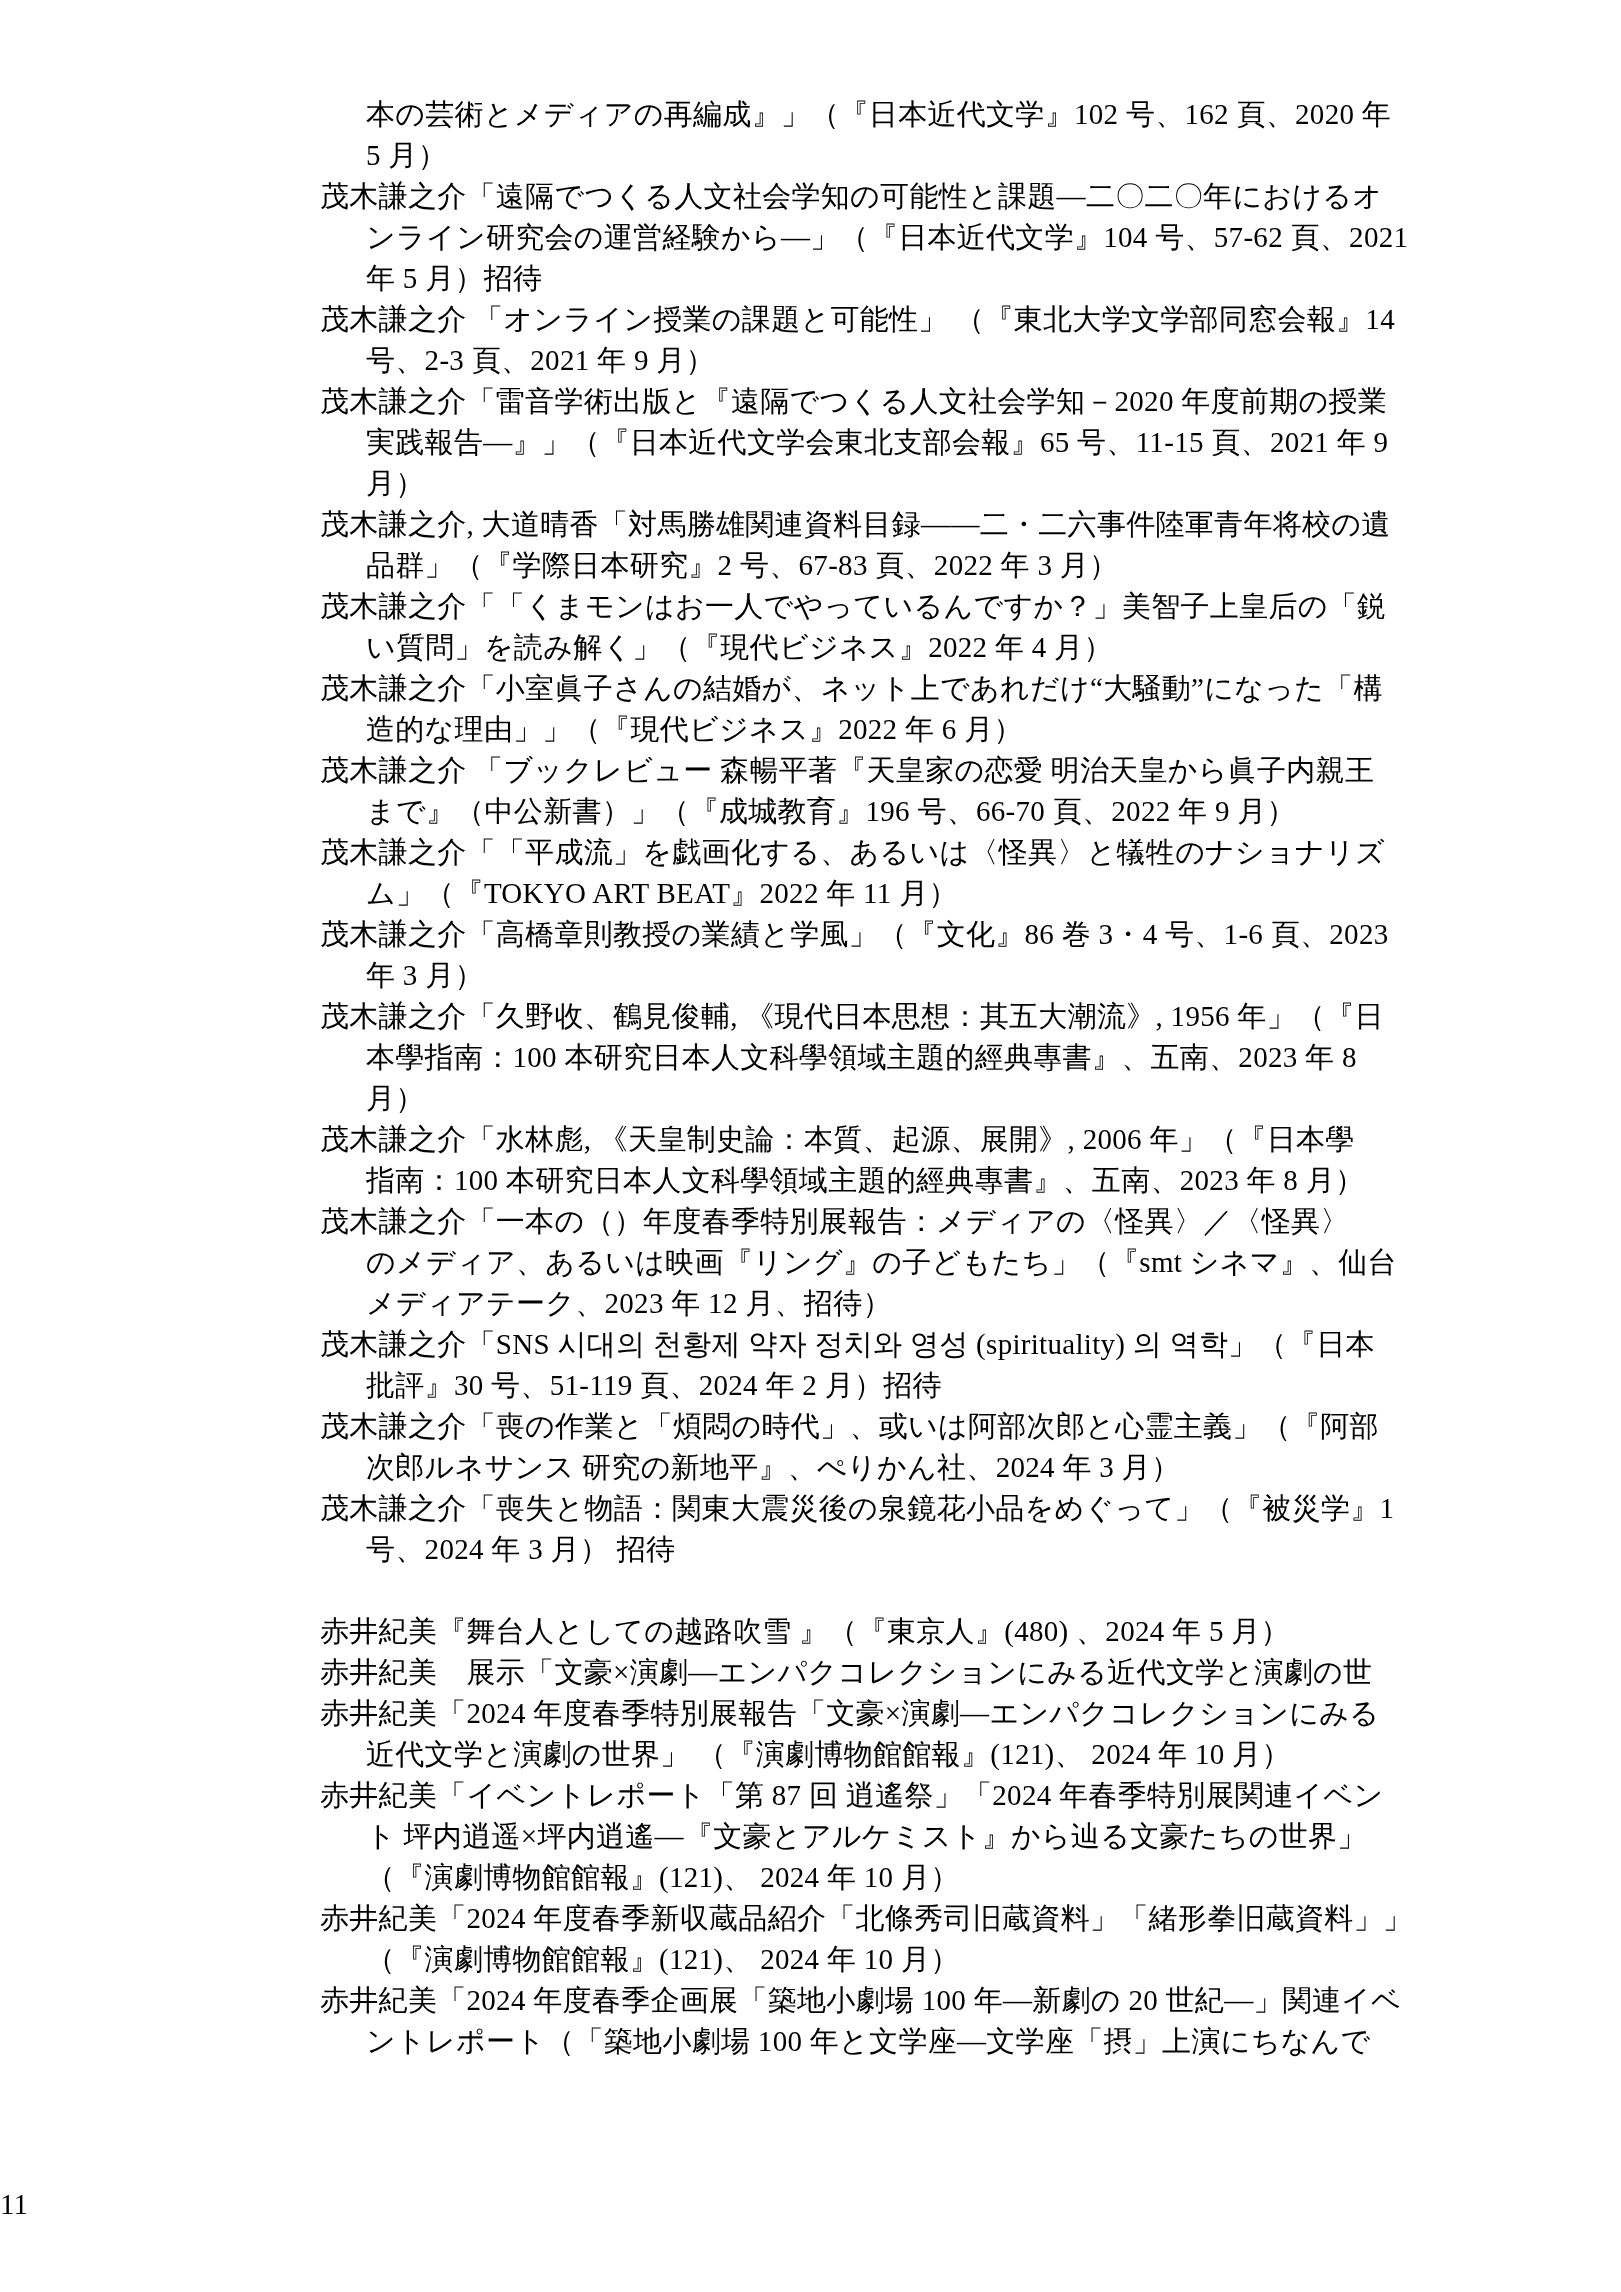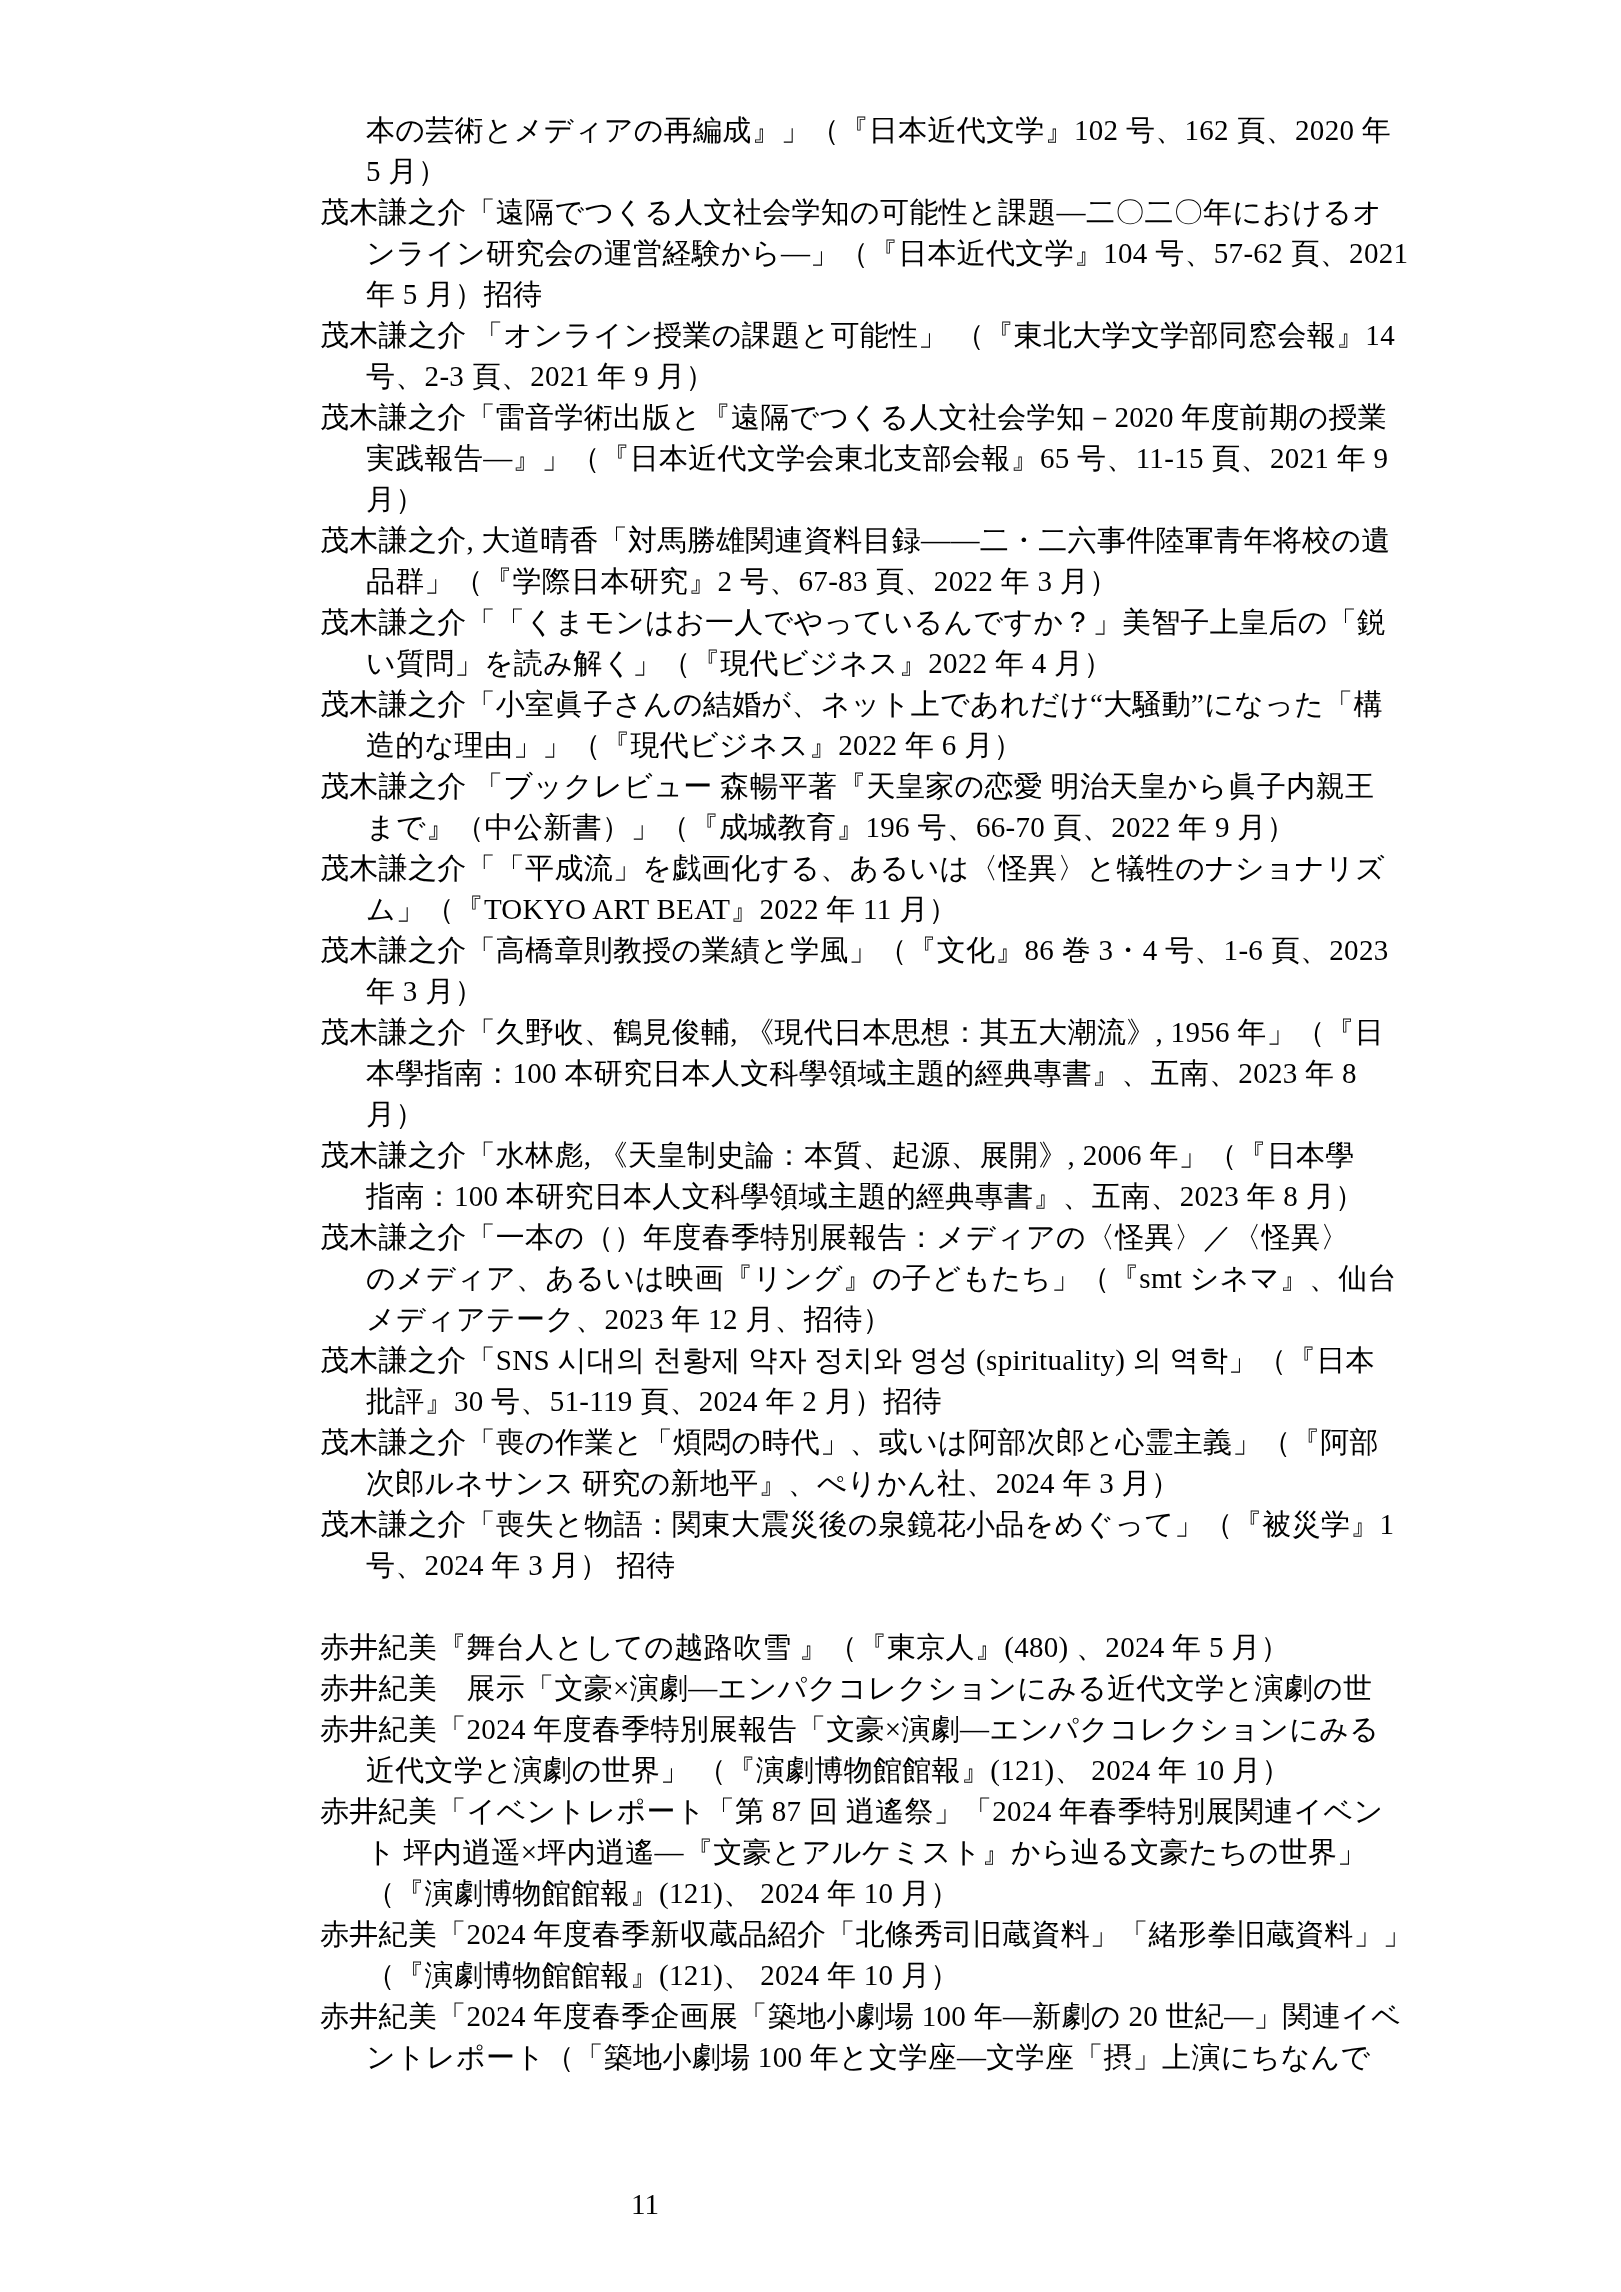--- a/index.html
+++ b/index.html
@@ -13,39 +13,38 @@
     height: 2293px;
     margin: 0 auto;
     background: #ffffff;
     overflow: hidden;
     font-family: "Liberation Serif", "DejaVu Serif", serif;
     color: #000000;
   }
   .pub-list {
     position: absolute;
     left: 308px;
-    top: 110px;
+    top: 94px;
     width: 1088px;
   }
   .pub-line {
     font-size: 29px;
     line-height: 41px;
     height: 41px;
     white-space: nowrap;
     letter-spacing: 0.3px;
   }
   .pub-line.entry { margin-left: 12px; }
   .pub-line.cont  { margin-left: 58px; }
   .pub-line.blank { height: 41px; }
   .page-number {
     position: absolute;
     left: 0;
     top: 2184px;
     width: 1290px;
-    text-align: center;
     font-size: 29px;
     line-height: 41px;
   }
 </style>
 </head>
 <body>
 
 <div class="page">
   <div class="pub-list" id="pub-list">
       <div class="pub-line cont">本の芸術とメディアの再編成』」（『日本近代文学』102 号、162 頁、2020 年</div>

